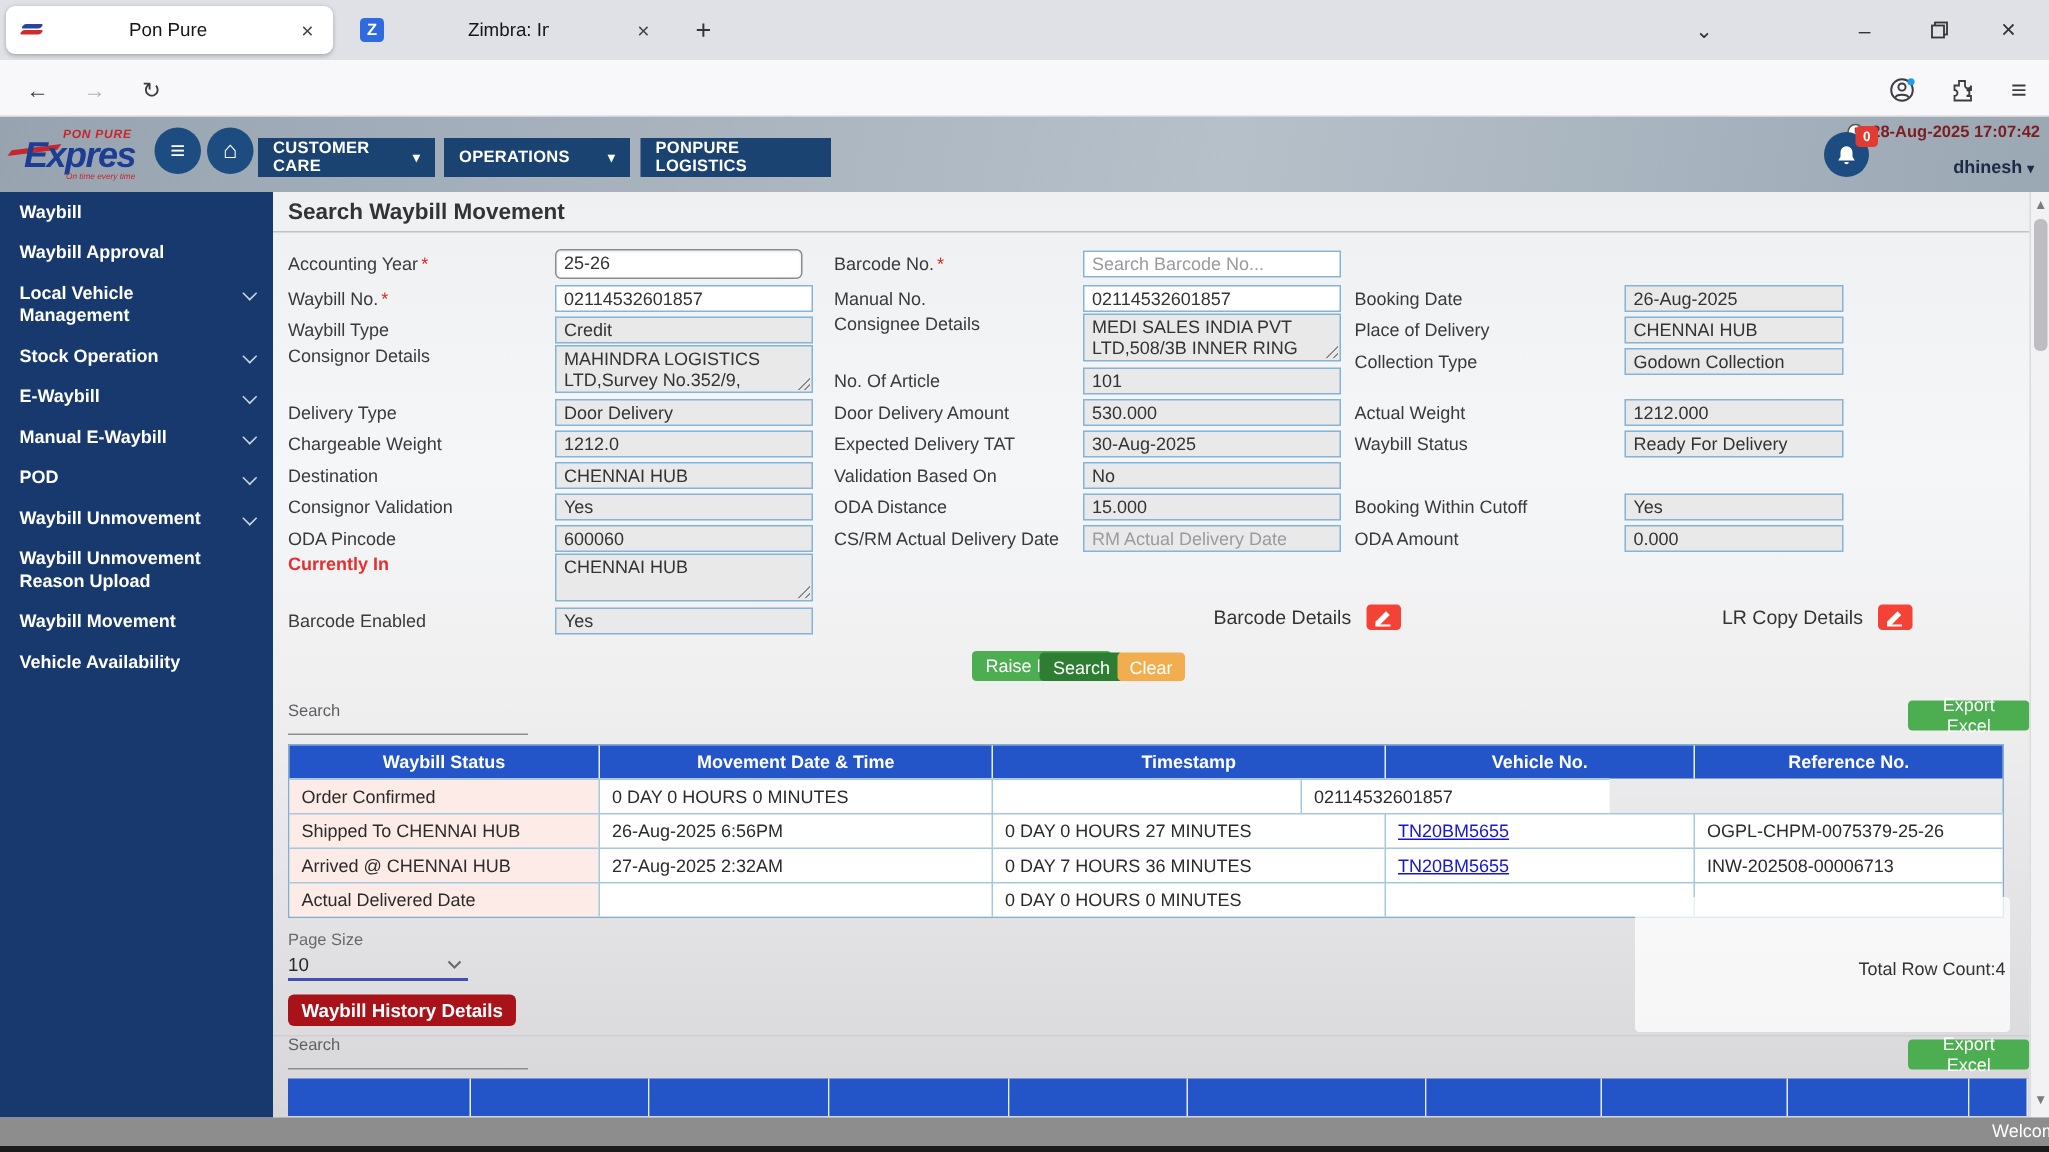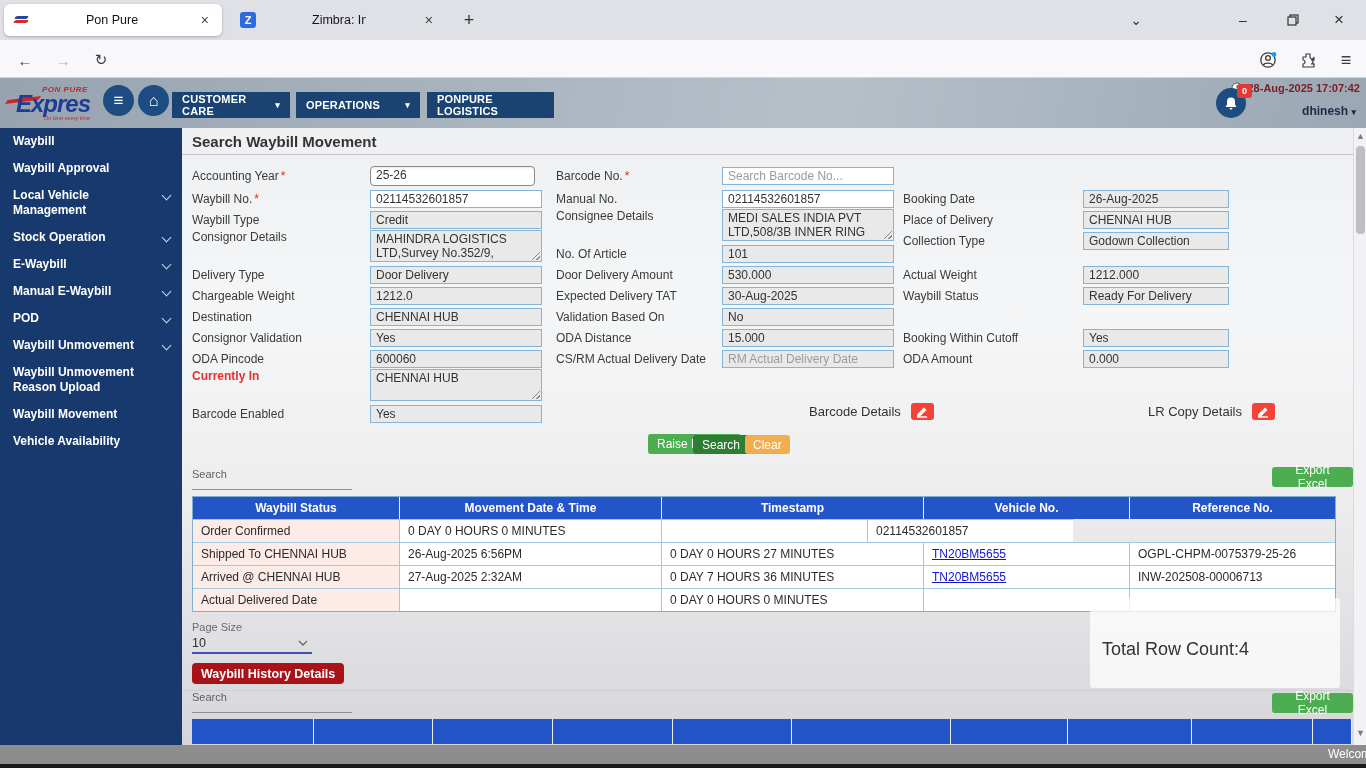--- a/index.html
+++ b/index.html
@@ -103,21 +103,21 @@
   .trow .th:last-child { border-right:none; }
   .td { font-size:12px; color:#2b2b2b; padding:4px 8px; border-right:1px solid #a3c9e0; border-top:1px solid #a3c9e0; background:#fff; white-space:nowrap; overflow:hidden; }
   .trow .td:last-child { border-right:none; }
   .td.pink { background:#fcebe7; }
   .c0{width:207px;} .c1{width:262px;} .c2{width:262px;} .c3{width:206px;} .c4{width:205px;}
   .veh-link { color:#1515d0; text-decoration:underline; font-size:12px; }
 
   #page-size { position:absolute; left:10px; top:493px; width:120px; }
   #page-size .ps-label { font-size:11px; color:#6a6a6e; }
   #page-size .ps-val { font-size:12.5px; color:#2b2b2b; display:flex; align-items:center; justify-content:space-between; padding:3px 4px 2px 0; border-bottom:2px solid #4250b5; }
-  #total-rows { position:absolute; left:920px; top:511px; width:235px; font-size:18px; color:#333; }
+  #total-rows { position:absolute; left:920px; top:511px; width:235px; text-align:right; font-size:12px; color:#333; }
   #rowcount-panel { position:absolute; left:908px; top:470px; width:250px; height:90px; background:rgba(255,255,255,.75); border-radius:3px; }
 
   #history-btn { position:absolute; left:10px; top:535px; height:21px; padding:0 9px; background:#aa1219; border-radius:4px; font-weight:bold; font-size:12.5px; }
   #hist-rule { position:absolute; left:0; top:562px; width:1171px; border-top:1px solid #cfcfd3; }
   #hist-search { left:10px; top:563px; }
   #hist-export { left:1090px; top:565px; }
   #hist-table { position:absolute; left:10px; top:591px; width:1160px; display:flex; }
   #hist-table .hcell { height:25px; background:#2355c8; border-right:1px solid #e8eefc; }
 
   

